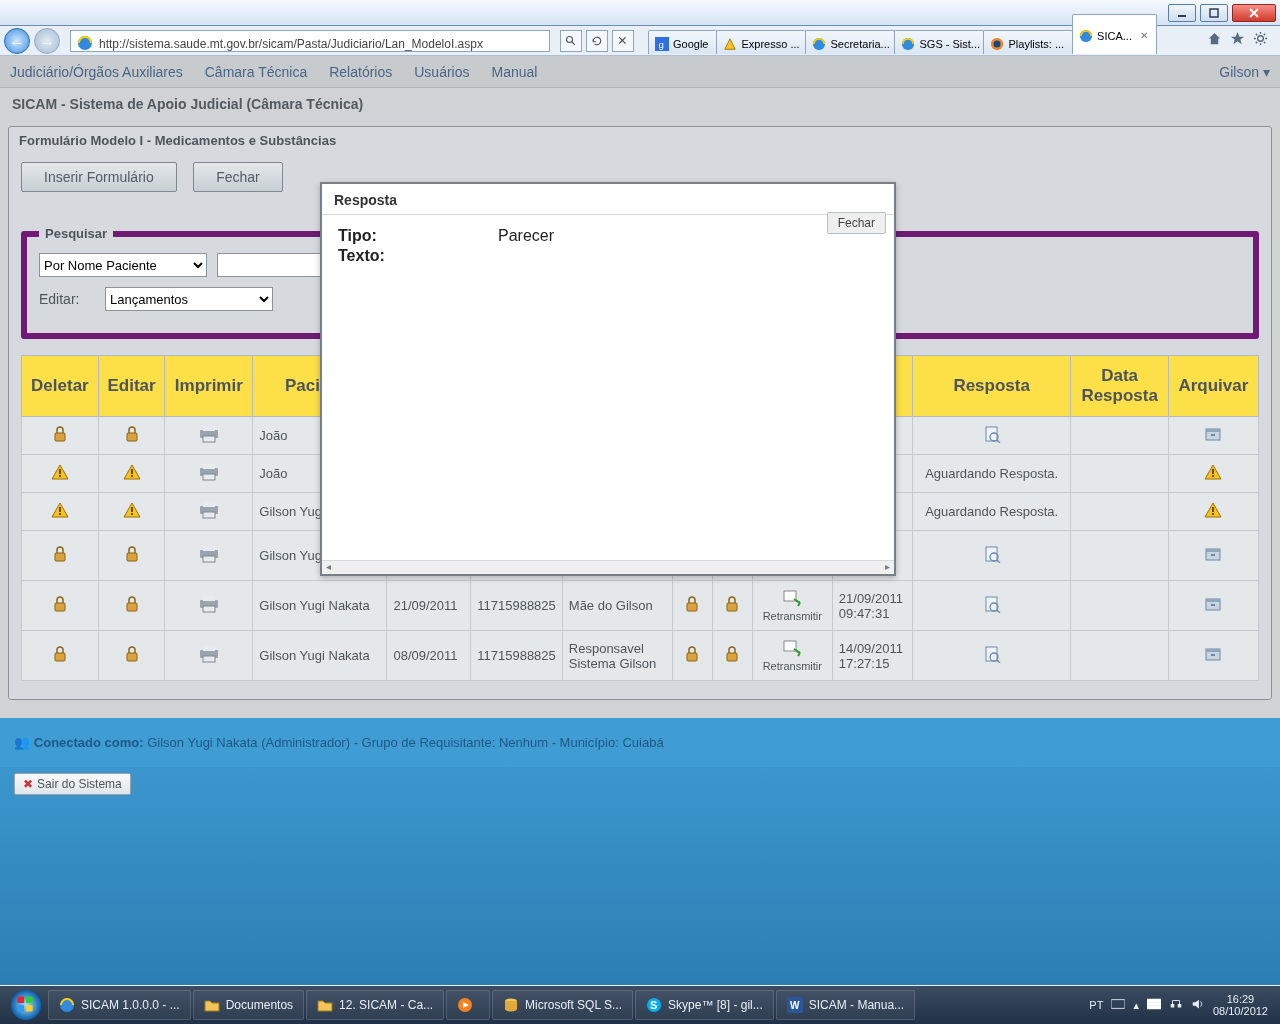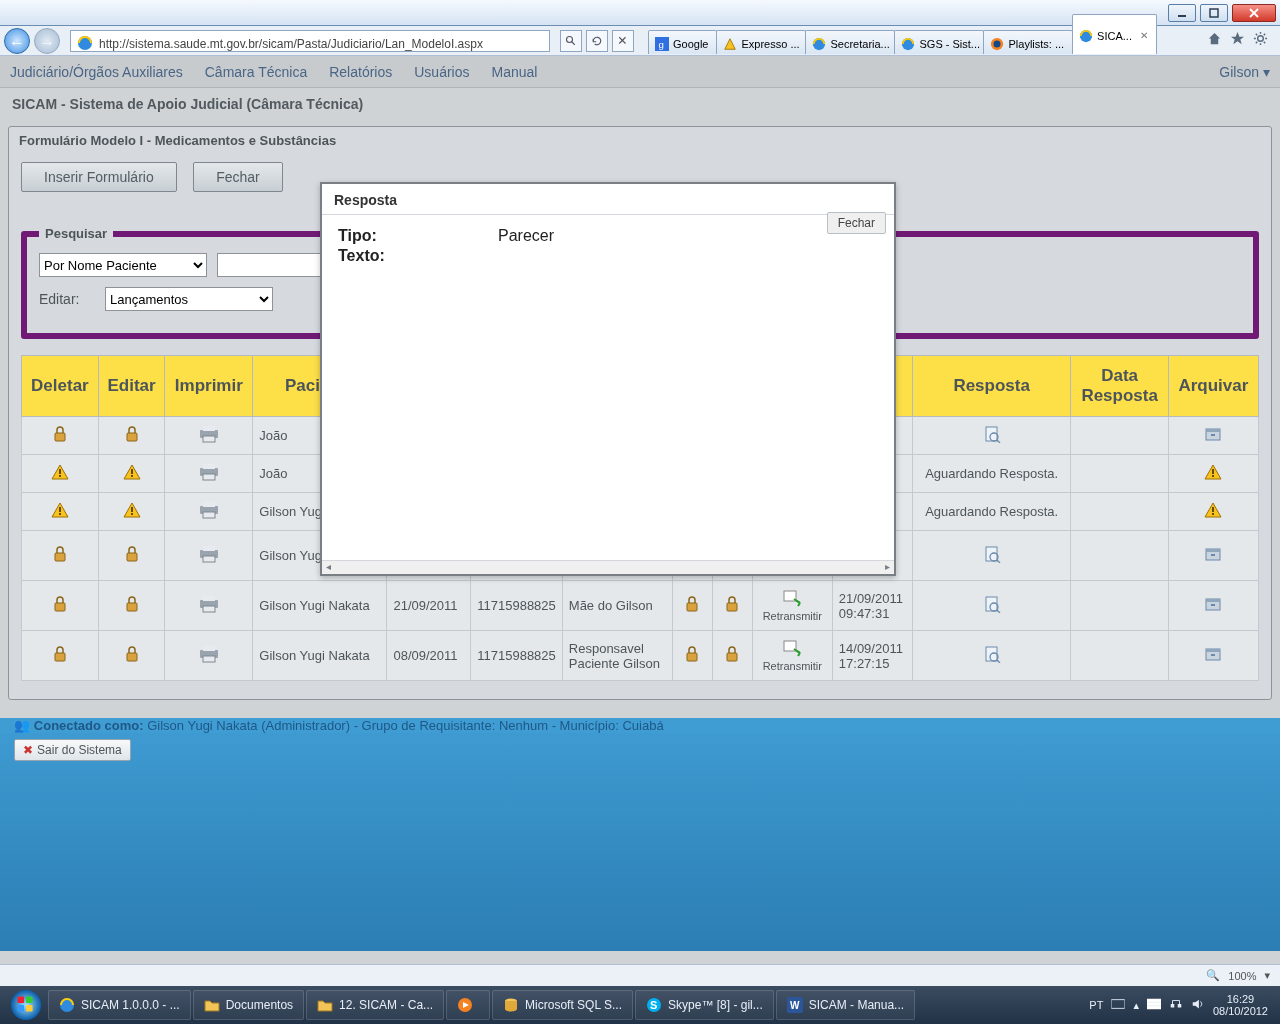--- a/index.html
+++ b/index.html
@@ -42,21 +42,21 @@
 .row{display:flex;align-items:center;gap:10px;margin-bottom:10px}
 select,input[type=text]{height:24px;border:1px solid #8c949a;background:#fff;font-size:13px;padding:0 0}
 select.paciente{width:168px}
 select.filtro{width:168px}
 .lbl{font-size:14px;color:#4e555a;display:inline-block;width:56px}
 .table{width:100%;border-collapse:collapse;margin-top:16px;background:#e4e8eb}
 .table th{font-size:17px;color:#4e555a;padding:10px 6px;border:1px solid #b3bac0;background:#fde047;font-weight:bold}
 .table td{font-size:13px;color:#4e555a;padding:8px 6px;border:1px solid #c3c9ce;background:#e4e8eb;text-align:center}
 .table td.left{text-align:left}
 
-.status-line{padding:0 14px;font-size:13px;color:#1e5886;background:#409dd4;margin-top:18px}
+.status-line{padding:17px 14px;font-size:13px;color:#1e5886;background:#409dd4;margin-top:18px}
 .status-line .strong{font-weight:bold}
 .logout-btn{margin:6px 14px 30px;display:inline-flex;align-items:center;gap:4px;height:22px;background:linear-gradient(#f8f9fb,#dfe5ea);border:1px solid #99a3ac;padding:0 8px;font-size:12px;color:#4e555a;border-radius:2px}
 
 
 .modal{position:absolute;left:320px;top:126px;width:576px;height:394px;background:#fff;border:2px solid #7a7f85;box-shadow:0 2px 6px rgba(0,0,0,.25);display:flex;flex-direction:column}
 .modal-head{background:#fff;padding:8px 12px 6px;font-size:14px;font-weight:bold;color:#333;border-bottom:1px solid #d4d8dc;position:relative}
 .modal-closebtn{position:absolute;right:8px;top:28px;height:22px;padding:0 10px;font-size:12px;background:#efefef;border:1px solid #b8bfc5;border-radius:2px;color:#444}
 .modal-body{flex:1;padding:12px 16px;font-size:16px;color:#222;overflow:auto}
 .modal-body .kv{display:flex;margin-bottom:2px}
 .modal-body .kv .k{font-weight:bold;width:160px}
@@ -438,21 +438,21 @@
                     <path d="M6 8 V5 a3 3 0 0 1 6 0 V8" fill="none" stroke="#8a6418" stroke-width="1.5"></path>
                   </svg></td>
                 <td><svg width="22" height="18" viewBox="0 0 22 18">
                     <rect x="2" y="5" width="18" height="8" rx="1" fill="#9aa4ae"></rect>
                     <rect x="5" y="1" width="12" height="5" fill="#e7eaee"></rect>
                     <rect x="5" y="11" width="12" height="6" fill="#e7eaee" stroke="#7e878e"></rect>
                   </svg></td>
                 <td class="left">Gilson Yugi Nakata</td>
                 <td class="left">08/09/2011</td>
                 <td class="left">11715988825</td>
-                <td class="left">Responsavel Paciente Gilson</td>
+                <td class="left">Responsavel Sistema Gilson</td>
                 <td><svg width="18" height="18" viewBox="0 0 18 18">
                     <rect x="4" y="8" width="10" height="8" rx="1" fill="#d9a23d" stroke="#8a6418"></rect>
                     <path d="M6 8 V5 a3 3 0 0 1 6 0 V8" fill="none" stroke="#8a6418" stroke-width="1.5"></path>
                   </svg></td>
                 <td><svg width="18" height="18" viewBox="0 0 18 18">
                     <rect x="4" y="8" width="10" height="8" rx="1" fill="#d9a23d" stroke="#8a6418"></rect>
                     <path d="M6 8 V5 a3 3 0 0 1 6 0 V8" fill="none" stroke="#8a6418" stroke-width="1.5"></path>
                   </svg></td>
                 <td><svg width="20" height="18" viewBox="0 0 20 18">
                     <rect x="2" y="2" width="12" height="10" fill="#fff" stroke="#888"></rect>

